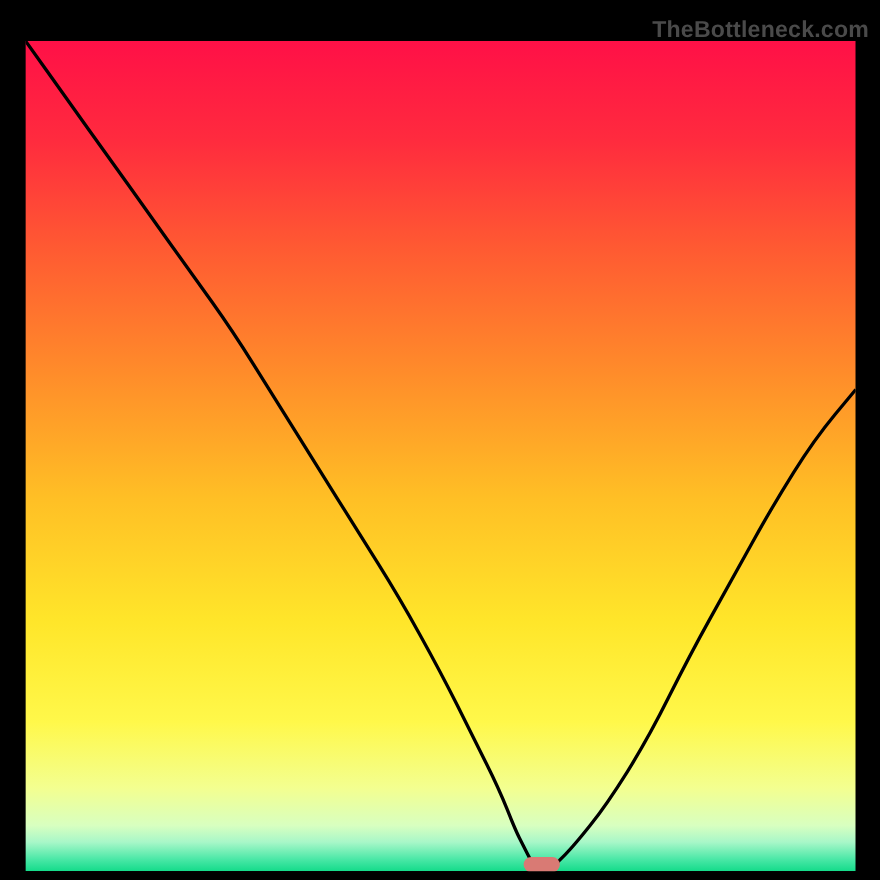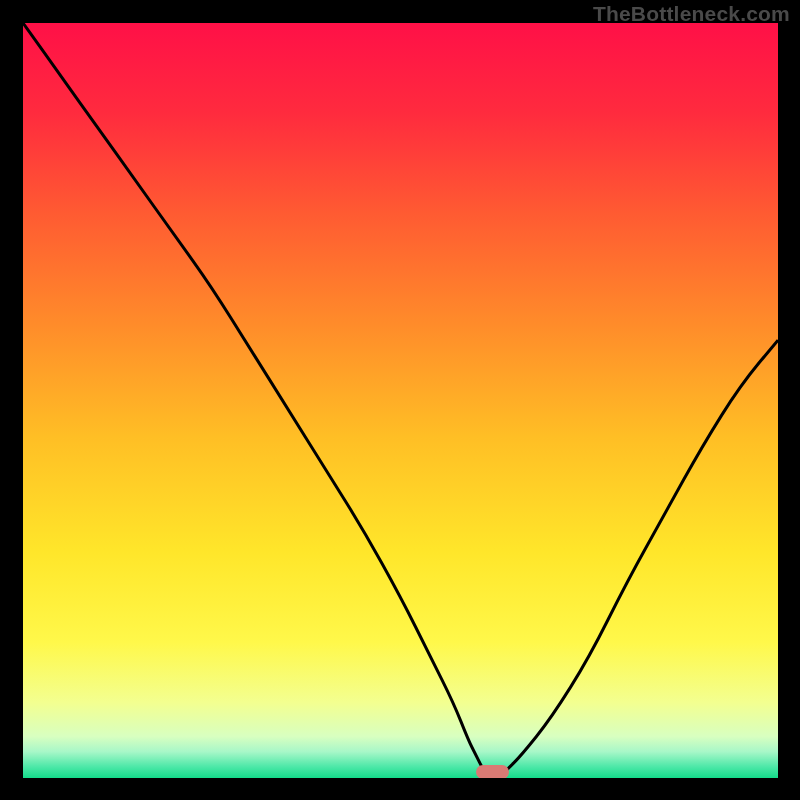--- a/index.html
+++ b/index.html
@@ -8,20 +8,21 @@
     width: 800px;
     height: 800px;
     background: #000;
     overflow: hidden;
   }
   .frame {
     position: relative;
     width: 800px;
     height: 568px;
     background: #000;
+    margin-top: 14px;
   }
   .plot-area {
     position: absolute;
     left: 23px;
     top: 23px;
     width: 755px;
     height: 755px;
     overflow: hidden;
   }
   .gradient-bg {

